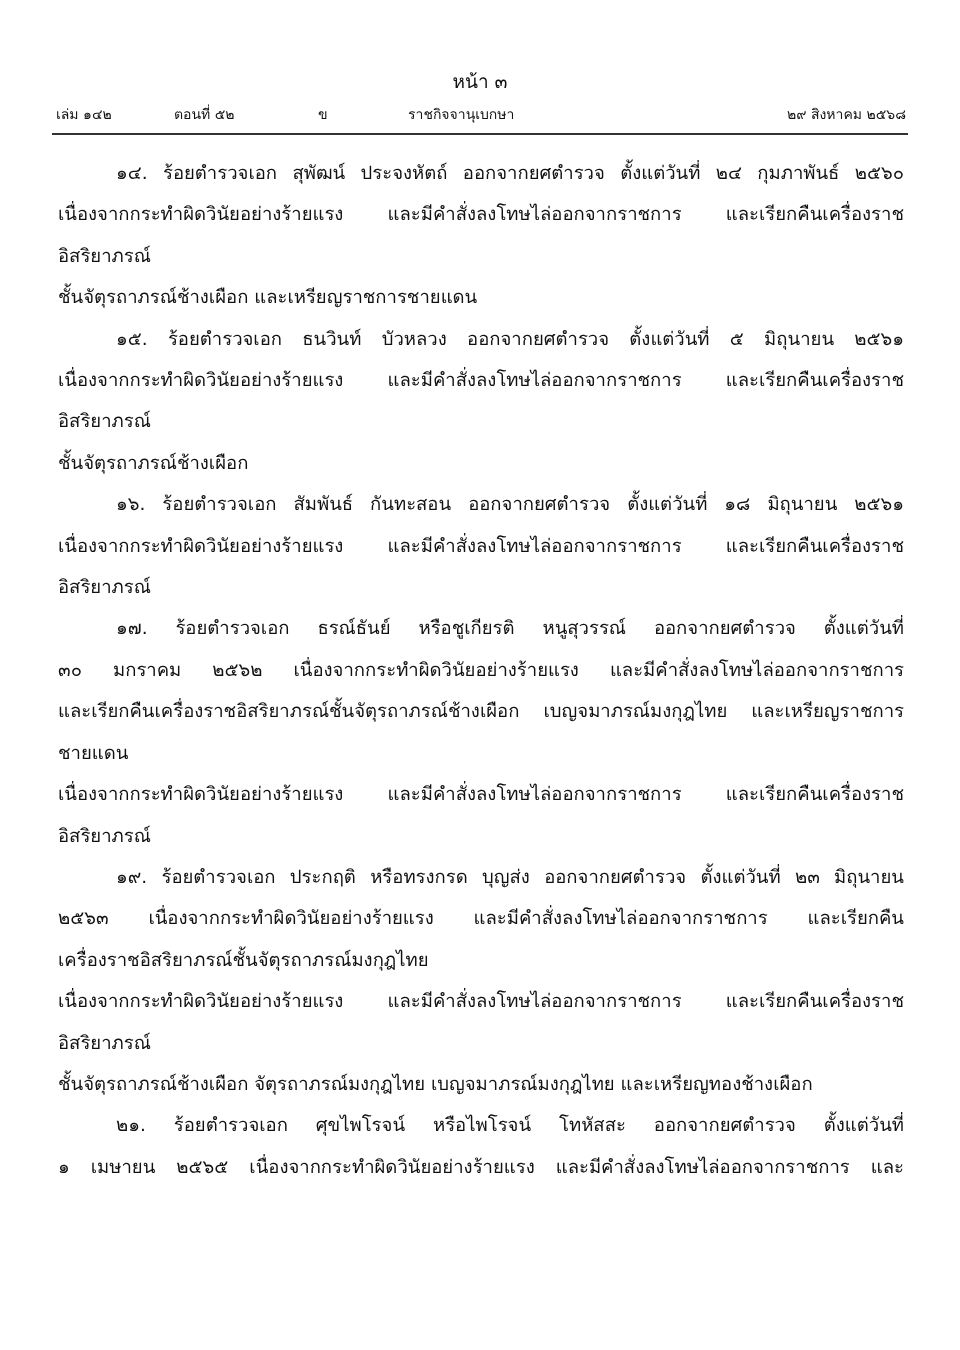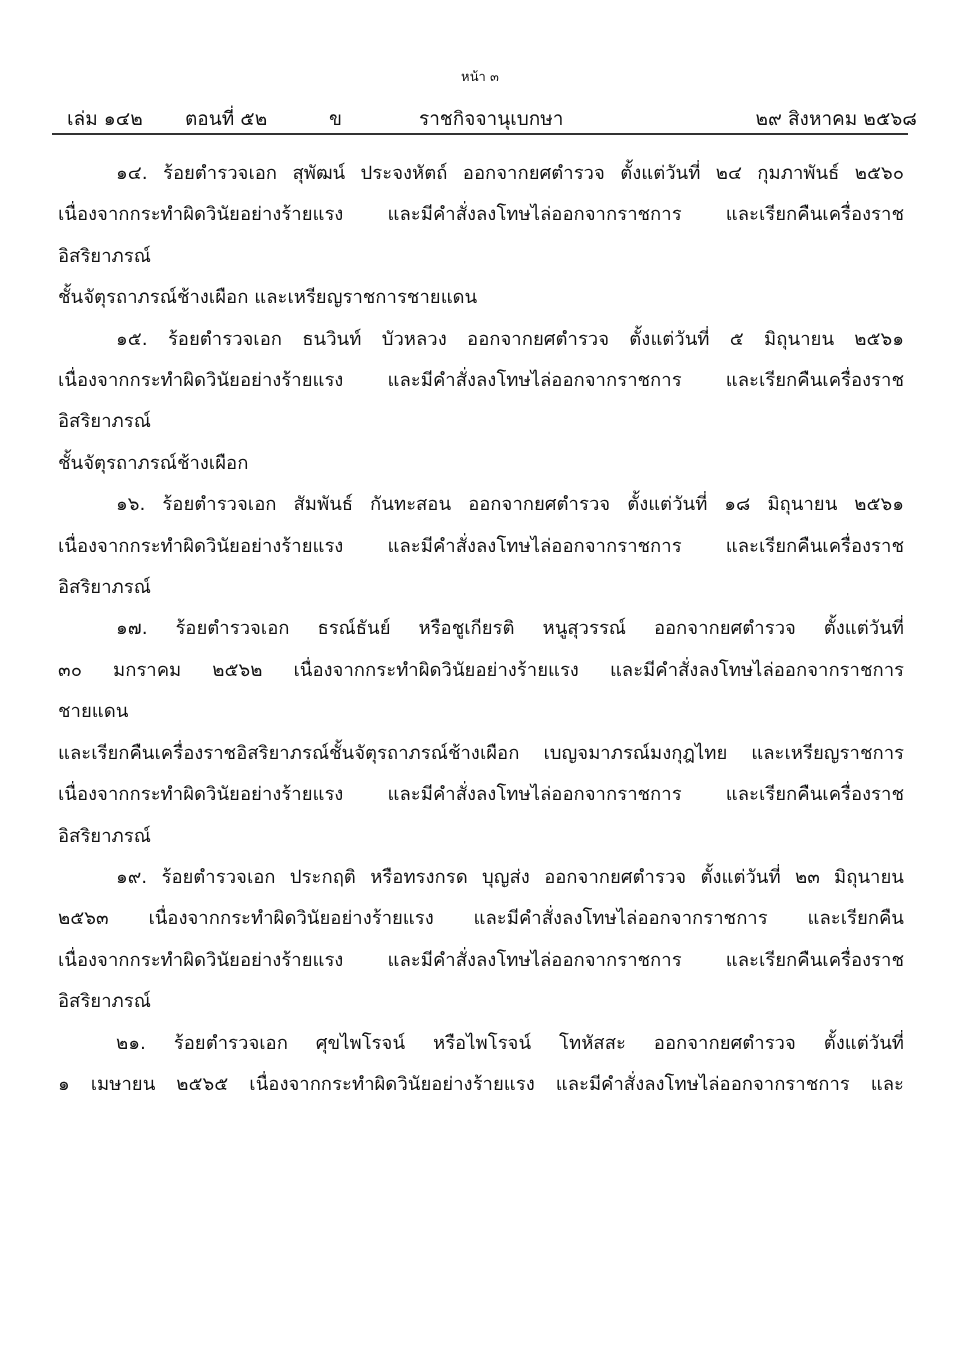--- a/index.html
+++ b/index.html
@@ -3,25 +3,25 @@
 <meta charset="utf-8">
 <style>
   html, body { margin: 0; padding: 0; background: #ffffff; }
   body {
     width: 960px; height: 1350px; position: relative; overflow: hidden;
     font-family: "DejaVu Sans", "Liberation Sans", sans-serif;
     color: #111111;
   }
   .page-number {
     position: absolute; top: 66px; left: 0; width: 960px;
-    text-align: center; font-size: 13px;
+    text-align: center; font-size: 19px;
   }
   .header {
-    position: absolute; top: 103px; left: 67px; width: 850px; height: 28px;
-    font-size: 19px;
+    position: absolute; top: 103px; left: 56px; width: 850px; height: 28px;
+    font-size: 14px;
   }
   .header span { position: absolute; top: 0; white-space: nowrap; }
   .rule {
     position: absolute; top: 133px; left: 52px; width: 856px; height: 2px;
     background: #333333;
   }
   .body {
     position: absolute; top: 152px; left: 58px; width: 846px;
     font-size: 18.5px; line-height: 41.4px;
   }
@@ -56,31 +56,33 @@
     <span class="cont full">เนื่องจากกระทำผิดวินัยอย่างร้ายแรง และมีคำสั่งลงโทษไล่ออกจากราชการ และเรียกคืนเครื่องราชอิสริยาภรณ์</span>
     <span class="cont">ชั้นจัตุรถาภรณ์ช้างเผือก</span>
   </div>
   <div class="para">
     <span class="first">๑๖. ร้อยตำรวจเอก สัมพันธ์ กันทะสอน ออกจากยศตำรวจ ตั้งแต่วันที่ ๑๘ มิถุนายน ๒๕๖๑</span>
     <span class="cont full">เนื่องจากกระทำผิดวินัยอย่างร้ายแรง และมีคำสั่งลงโทษไล่ออกจากราชการ และเรียกคืนเครื่องราชอิสริยาภรณ์</span>
   </div>
   <div class="para">
     <span class="first">๑๗. ร้อยตำรวจเอก ธรณ์ธันย์ หรือชูเกียรติ หนูสุวรรณ์ ออกจากยศตำรวจ ตั้งแต่วันที่</span>
     <span class="cont full">๓๐ มกราคม ๒๕๖๒ เนื่องจากกระทำผิดวินัยอย่างร้ายแรง และมีคำสั่งลงโทษไล่ออกจากราชการ</span>
+    <span class="cont full">และเรียกคืนเครื่องราชอิสริยาภรณ์ชั้นจัตุรถาภรณ์ช้างเผือก เบญจมาภรณ์มงกุฎไทย และเหรียญราชการ</span>
     <span class="cont">ชายแดน</span>
-    <span class="cont full">และเรียกคืนเครื่องราชอิสริยาภรณ์ชั้นจัตุรถาภรณ์ช้างเผือก เบญจมาภรณ์มงกุฎไทย และเหรียญราชการ</span>
   </div>
   <div class="para">
     <span class="cont full">เนื่องจากกระทำผิดวินัยอย่างร้ายแรง และมีคำสั่งลงโทษไล่ออกจากราชการ และเรียกคืนเครื่องราชอิสริยาภรณ์</span>
   </div>
   <div class="para">
     <span class="first">๑๙. ร้อยตำรวจเอก ประกฤติ หรือทรงกรด บุญส่ง ออกจากยศตำรวจ ตั้งแต่วันที่ ๒๓ มิถุนายน</span>
     <span class="cont full">๒๕๖๓ เนื่องจากกระทำผิดวินัยอย่างร้ายแรง และมีคำสั่งลงโทษไล่ออกจากราชการ และเรียกคืน</span>
+    <span class="cont">เครื่องราชอิสริยาภรณ์ชั้นจัตุรถาภรณ์มงกุฎไทย</span>
   </div>
   <div class="para">
     <span class="cont full">เนื่องจากกระทำผิดวินัยอย่างร้ายแรง และมีคำสั่งลงโทษไล่ออกจากราชการ และเรียกคืนเครื่องราชอิสริยาภรณ์</span>
+    <span class="cont">ชั้นจัตุรถาภรณ์ช้างเผือก จัตุรถาภรณ์มงกุฎไทย เบญจมาภรณ์มงกุฎไทย และเหรียญทองช้างเผือก</span>
   </div>
   <div class="para">
     <span class="first">๒๑. ร้อยตำรวจเอก ศุขไพโรจน์ หรือไพโรจน์ โทหัสสะ ออกจากยศตำรวจ ตั้งแต่วันที่</span>
     <span class="cont full">๑ เมษายน ๒๕๖๕ เนื่องจากกระทำผิดวินัยอย่างร้ายแรง และมีคำสั่งลงโทษไล่ออกจากราชการ และ</span>
 
   </div>
 </div>
 
 </body></html>

